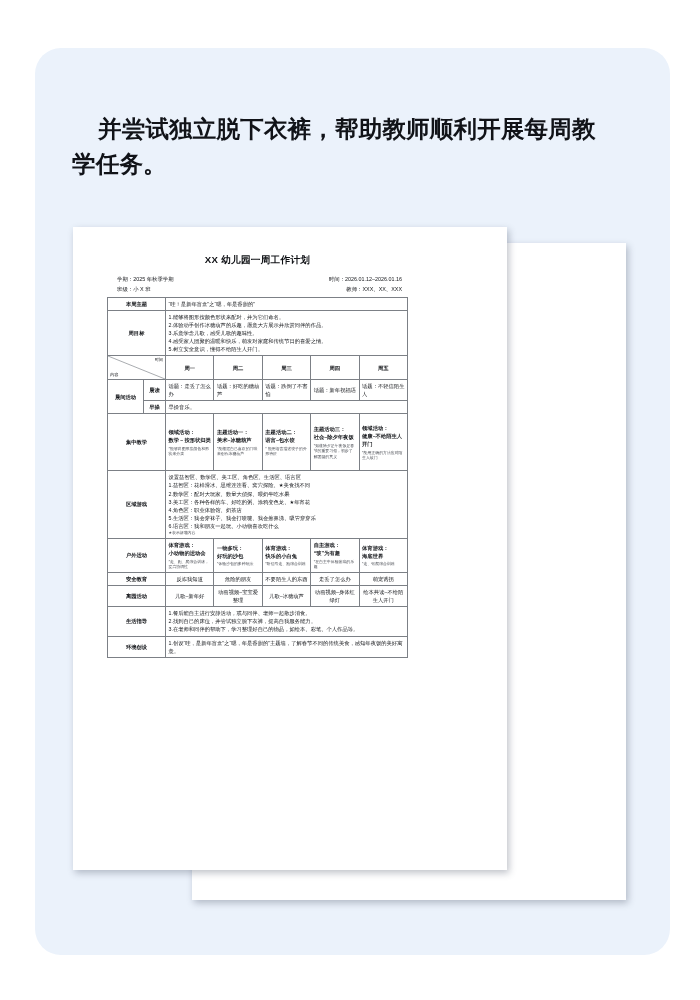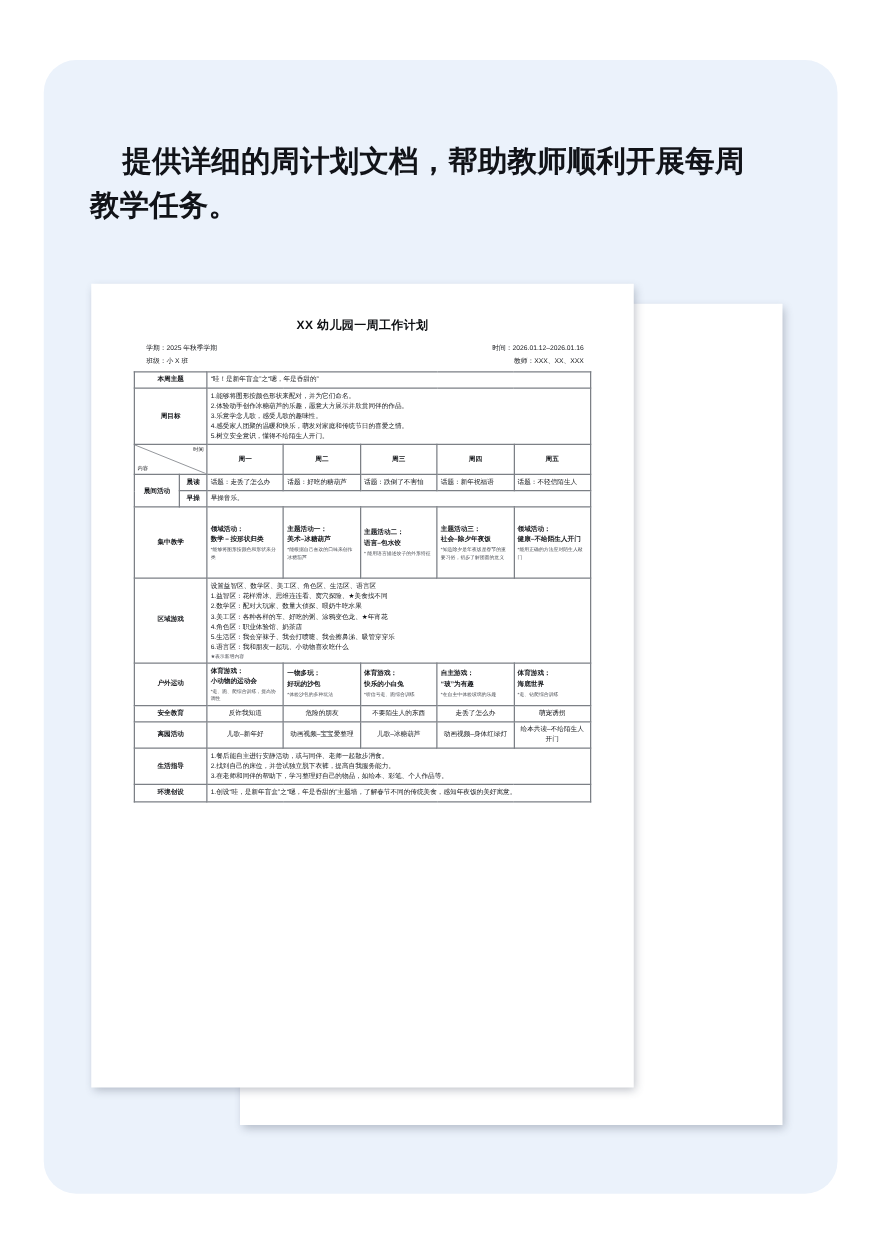--- a/index.html
+++ b/index.html
@@ -54,21 +54,21 @@
     letter-spacing:0.1px;
   }
   .back-box{
     position:absolute;
     border:0.6px solid #b9bcc2;
   }
   
   #doc{
     position:absolute;
     left:34px;top:27px;
-    width:366px;
+    width:301px;
   }
   #doc-title{
     text-align:center;
     font-size:9.6px;
     font-weight:bold;
     letter-spacing:0.3px;
     color:#0d0f13;
     margin-bottom:7px;
   }
   .meta-row{
@@ -131,21 +131,21 @@
   .act-title{font-weight:bold;font-size:5.3px;line-height:1.55;}
   .act-note{font-size:3.9px;color:#4a4d54;line-height:1.5;margin-top:1.5px;}
   .ctr{text-align:center;}
   .tall{height:52px;}
 </style>
 </head>
 <body>
 
 <div id="blue-card"></div>
 
-<div id="caption">提供详细的周计划文档，帮助教师顺利开展每周教学任务。</div>
+<div id="caption">并尝试独立脱下衣裤，帮助教师顺利开展每周教学任务。</div>
 
 <div class="page" id="page-back">
   <div class="back-box" style="left:14px;top:46px;width:150px;height:124px;"></div>
   <div class="back-line" style="left:18px;top:84px;">衣裤，巩固在园养成的</div>
   <div class="back-line" style="left:18px;top:108px;">类归位，家园同步培养</div>
   <div class="back-line" style="left:18px;top:132px;">照片至班级群，共同丰</div>
   <div class="back-box" style="left:14px;top:170px;width:150px;height:26px;"></div>
   <div class="back-box" style="left:14px;top:196px;width:150px;height:24px;"></div>
 </div>
 

